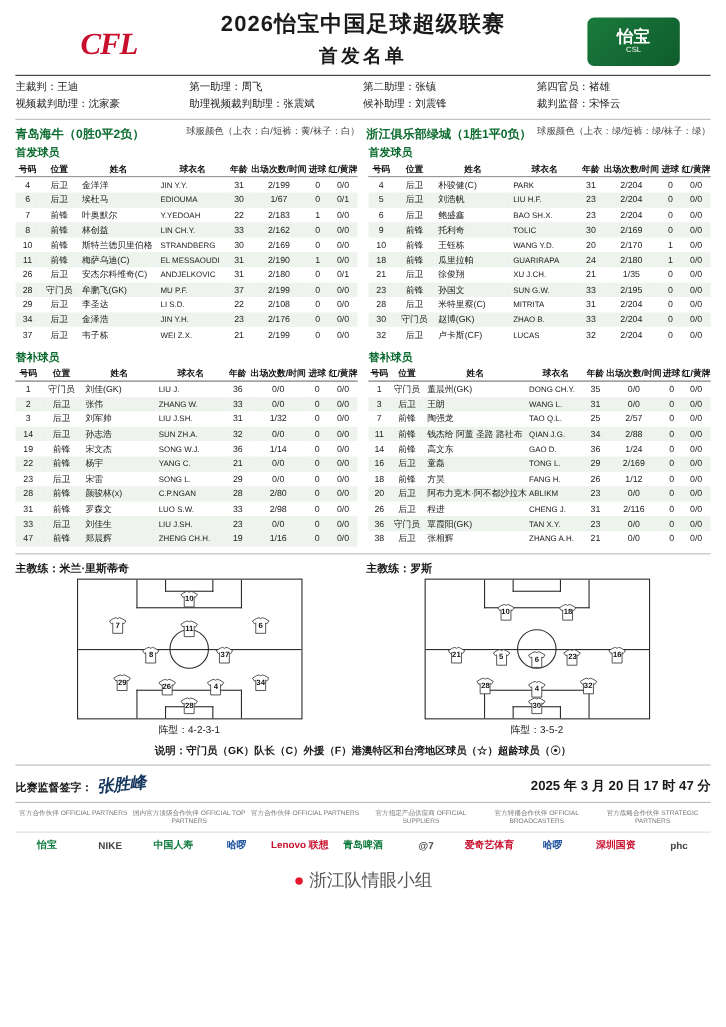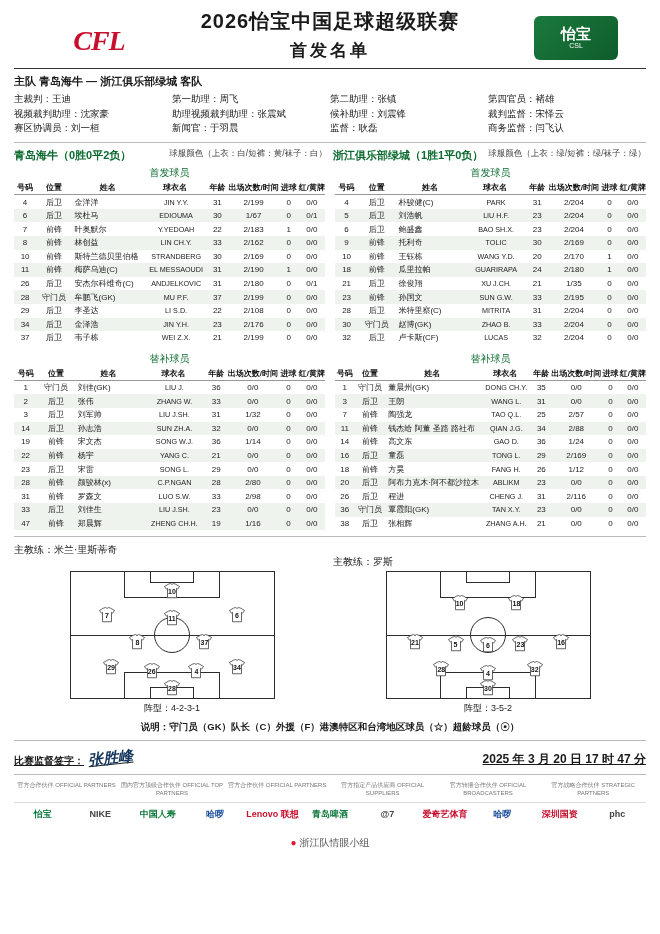--- a/index.html
+++ b/index.html
@@ -44,79 +44,79 @@
   .meta-row .cell { flex:1; white-space:nowrap; overflow:hidden; }
   .meta-row .cell.w2 { flex:2; }
   .meta-teams { font-size:11px; font-weight:bold; margin-bottom:2px; }
 
   
   .teams-bar { display:flex; margin-top:5px; font-size:11px; font-weight:bold; color:#0b6b2f; }
   .teams-bar .t { flex:1; }
   .teams-bar .t.right { padding-left:6px; }
   .teams-bar .note { font-weight:normal; color:#444; font-size:8.5px; float:right; }
 
-  .section-label { font-size:10px; font-weight:normal; color:#0b6b2f; margin:3px 0 1px;text-align:center; }
+  .section-label { font-size:10px; font-weight:bold; color:#0b6b2f; margin:3px 0 1px; }
 
   
   .rosters { display:flex; gap:10px; }
   .roster { flex:1; }
   table.rs { width:100%; border-collapse:collapse; font-size:8px; }
   table.rs th {
     font-size:8px; font-weight:bold; text-align:center; padding:1px 0;
     border-bottom:1px solid #999; white-space:nowrap; color:#111;
   }
   table.rs td { padding:1.3px 0; text-align:center; white-space:nowrap; color:#222; }
   table.rs tr.alt td { background:#eef3ee; }
   table.rs td.name { text-align:left; padding-left:3px; }
-  table.rs td.en { text-align:center; padding-left:2px; font-size:7.2px; }
+  table.rs td.en { text-align:left; padding-left:2px; font-size:7.2px; }
   col.c-no { width:8%; }
   col.c-pos { width:13%; }
   col.c-name { width:24%; }
   col.c-en { width:21%; }
   col.c-age { width:8%; }
   col.c-apps { width:15%; }
   col.c-goal { width:7%; }
   col.c-card { width:9%; }
 
-  .coach-row { display:flex; margin-top:6px; font-size:10px; font-weight:normal;justify-content:flex-end; }
+  .coach-row { display:flex; margin-top:6px; font-size:10px; font-weight:bold;justify-content:flex-end; }
   .coach-row .c { flex:1; }
-  .coach-row .c.right { padding-left:6px;margin-top:12px; }
+  .coach-row .c.right { padding-left:6px; }
 
   
   .pitches { display:flex; margin-top:2px; }
   .pitch-wrap { flex:1; display:flex; flex-direction:column; align-items:center; }
   .pitch { position:relative; width:205px; height:128px; border:1px solid #2c2c2c; background:#fff; }
   .pitch .mid { position:absolute; left:0; right:0; top:50%; border-top:1px solid #2c2c2c; }
   .pitch .circle { position:absolute; left:50%; top:50%; width:36px; height:36px; margin:-18px 0 0 -18px; border:1px solid #2c2c2c; border-radius:50%; }
   .pitch .box-top { position:absolute; left:50%; top:0; width:96px; height:26px; margin-left:-48px; border:1px solid #2c2c2c; border-top:0; }
   .pitch .box-bot { position:absolute; left:50%; bottom:0; width:96px; height:26px; margin-left:-48px; border:1px solid #2c2c2c; border-bottom:0; }
   .pitch .sbox-top { position:absolute; left:50%; top:0; width:44px; height:11px; margin-left:-22px; border:1px solid #2c2c2c; border-top:0; }
   .pitch .sbox-bot { position:absolute; left:50%; bottom:0; width:44px; height:11px; margin-left:-22px; border:1px solid #2c2c2c; border-bottom:0; }
   .shirt { position:absolute; width:18px; height:17px; transform:translate(-50%,-50%); }
   .shirt svg { width:18px; height:17px; display:block; }
   .shirt .num { position:absolute; left:0; right:0; top:5px; text-align:center; font-size:7px; font-weight:bold; color:#111; }
   .formation { font-size:9px; margin-top:3px; }
 
   
   .notes { text-align:center; font-size:9.5px; margin-top:6px; font-weight:bold; }
-  .sign-row { display:flex; align-items:flex-end; margin-top:8px;text-decoration:underline; }
+  .sign-row { display:flex; align-items:flex-end; margin-top:8px; }
   .sign-left { flex:1; font-size:10px; font-weight:bold; display:flex; align-items:flex-end; gap:4px; }
   .sign-script { font-family:"Liberation Serif", serif; font-style:italic; font-size:15px; color:#14365c; transform:rotate(-6deg); }
   .sign-right { font-size:12px; font-weight:bold; }
 
   
   .sponsor-labels { display:flex; margin-top:7px; font-size:6px; color:#777; text-align:center; }
   .sponsor-labels div { flex:1; line-height:1.3; }
   .sponsor-bar { display:flex; align-items:center; margin-top:4px; padding:5px 0; border-top:1px solid #ddd; }
   .sponsor-bar .sp { flex:1; text-align:center; font-size:9px; font-weight:bold; color:#444; white-space:nowrap; }
   .sponsor-bar .sp.green { color:#0f7a3d; }
   .sponsor-bar .sp.red { color:#c8102e; }
   .sponsor-bar .sp.blue { color:#1b4f9c; }
 
-  .footer { text-align:center; margin-top:10px; font-size:10px; color:#555; }
+  .footer { text-align:center; margin-top:10px; font-size:16px; color:#555; }
   .footer .wb { color:#e6162d; font-weight:bold; }
 </style>
 </head>
 <body>
 
 <div class="sheet">
 
   <div class="header">
     <div class="logo-left">
       <span class="cfl-text">CFL</span>
@@ -127,38 +127,31 @@
         <span class="sub">CSL</span>
       </span>
     </div>
     <div class="title-main">2026怡宝中国足球超级联赛</div>
     <div class="title-sub">首发名单</div>
   </div>
 
   <hr class="rule">
 
   <div class="meta">
-    <div class="meta-teams">主队 青岛海牛 — 浙江俱乐部绿城 客队</div>
     <div class="meta-row">
       <span class="cell w2">主裁判：王迪</span>
       <span class="cell w2">第一助理：周飞</span>
       <span class="cell w2">第二助理：张镇</span>
       <span class="cell w2">第四官员：褚雄</span>
     </div>
     <div class="meta-row">
       <span class="cell w2">视频裁判助理：沈家豪</span>
       <span class="cell w2">助理视频裁判助理：张震斌</span>
       <span class="cell w2">候补助理：刘震锋</span>
       <span class="cell w2">裁判监督：宋怿云</span>
-    </div>
-    <div class="meta-row">
-      <span class="cell w2">赛区协调员：刘一桓</span>
-      <span class="cell w2">新闻官：于羽晨</span>
-      <span class="cell w2">监督：耿磊</span>
-      <span class="cell w2">商务监督：闫飞认</span>
     </div>
   </div>
 
   <hr class="rule thin">
 
   <div class="teams-bar">
     <div class="t">
       <span class="note">球服颜色（上衣：白/短裤：黄/袜子：白）</span>
       <span>青岛海牛</span><span>（0胜0平2负）</span>
     </div>

